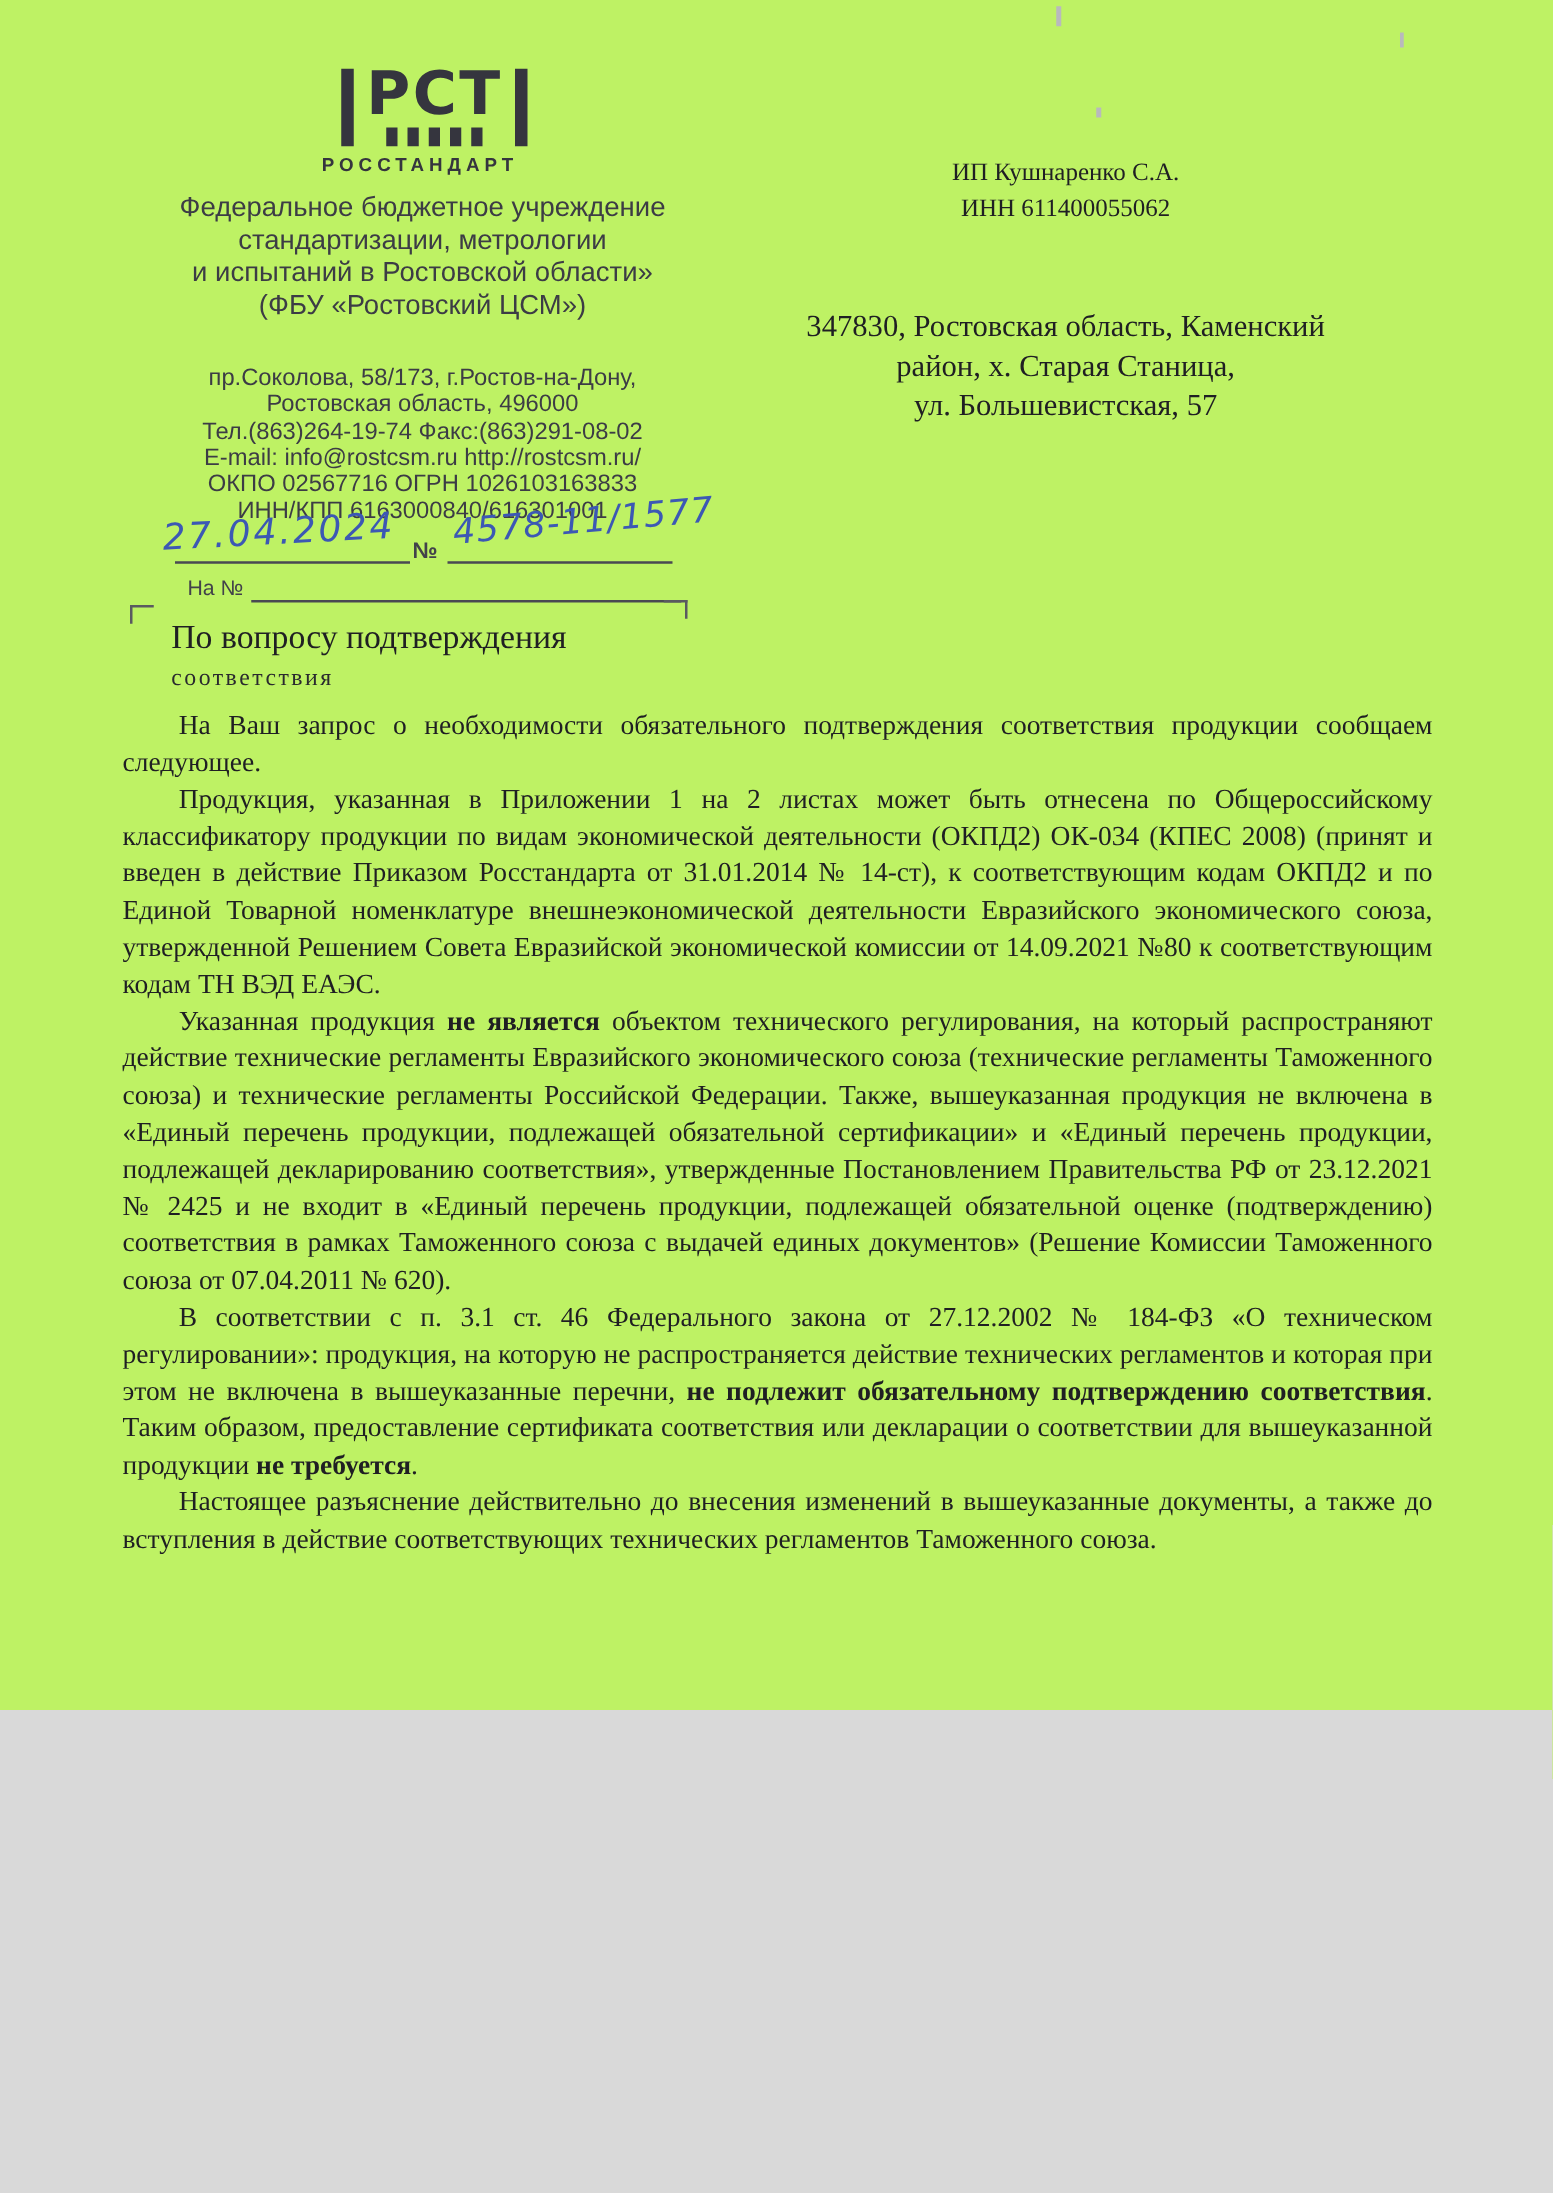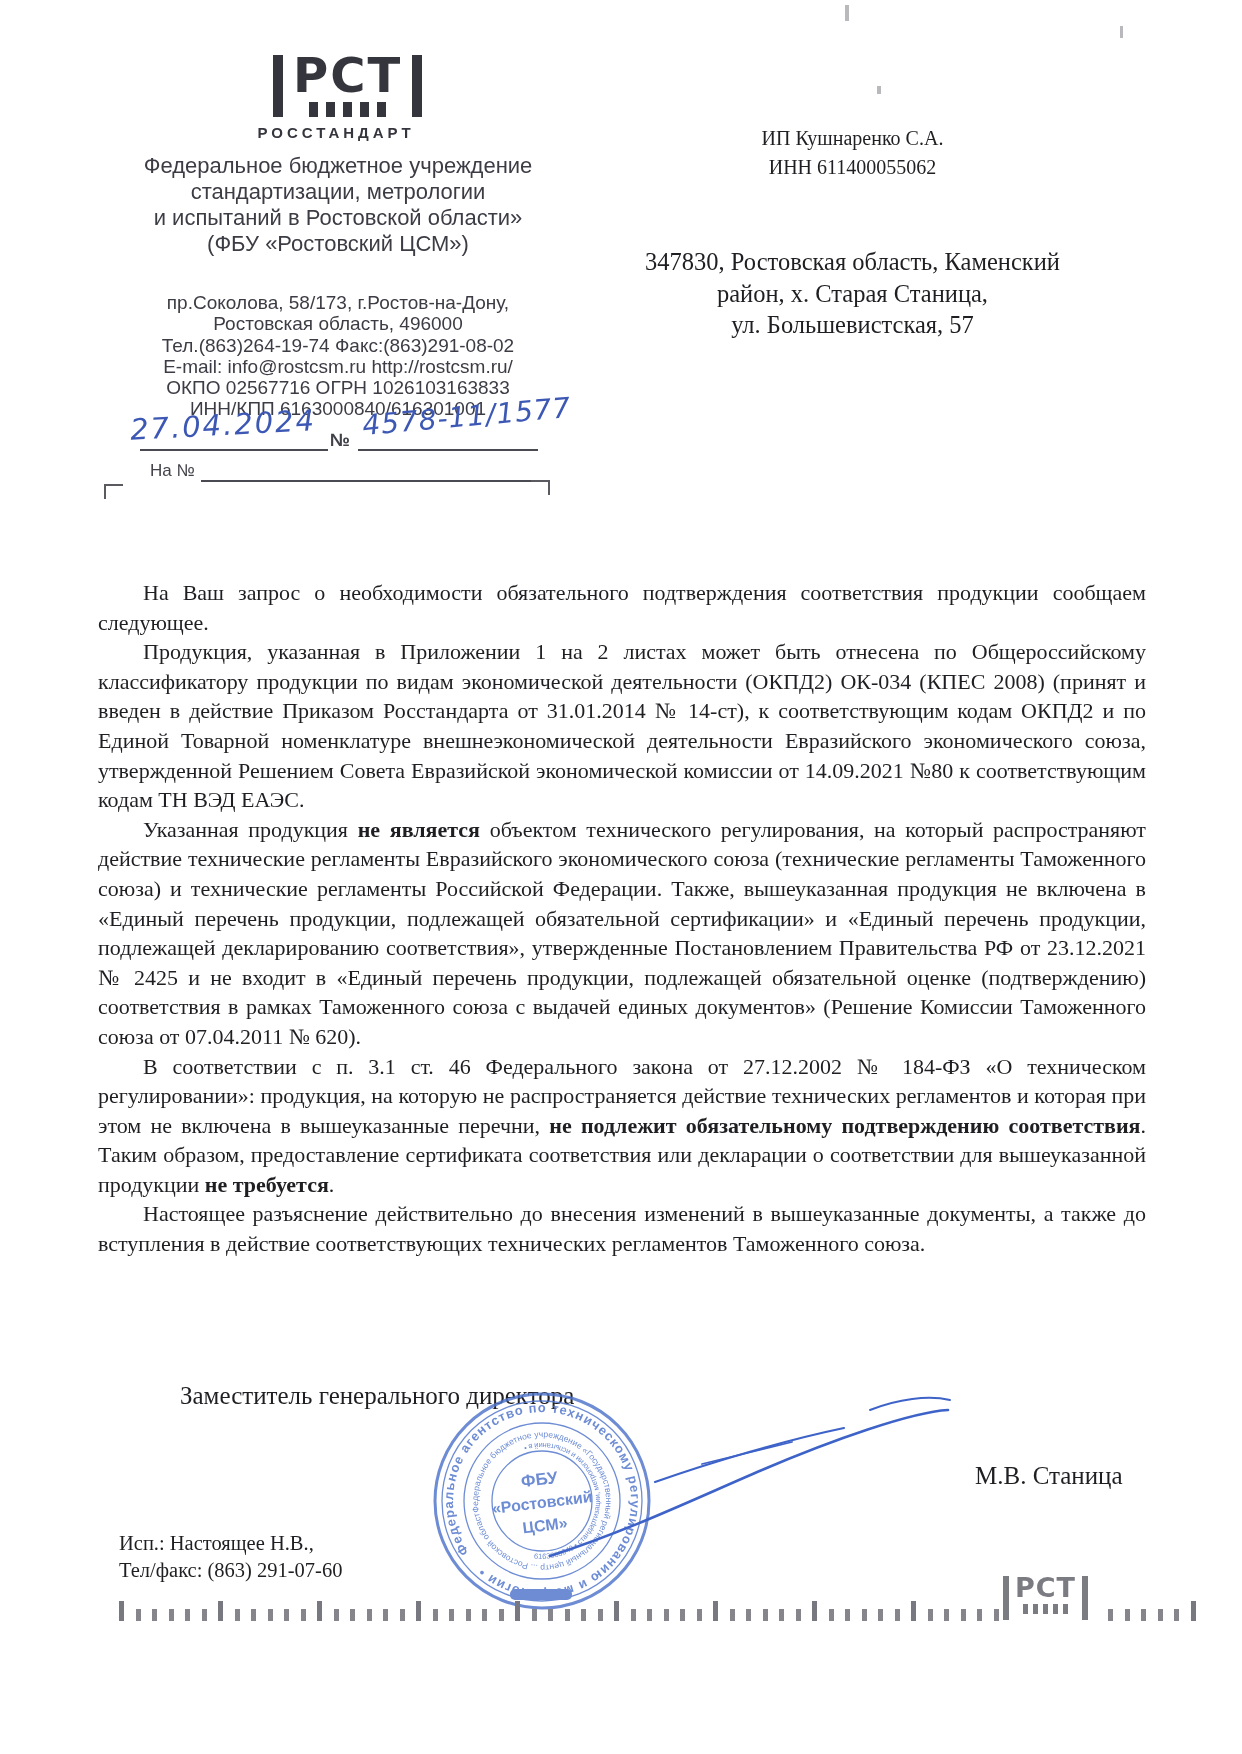--- a/index.html
+++ b/index.html
@@ -1,16 +1,16 @@
 <!DOCTYPE html>
 <html><head>
 <meta charset="utf-8">
 <style>
   html,body{margin:0;padding:0;background:#d9d9d9;}
-  .page{position:relative;width:1242px;height:1754px;background:#ffffff;margin:0 auto;
+  .page{position:relative;width:1242px;height:1368px;background:#bef264;margin:0 auto;
         font-family:"Liberation Serif","DejaVu Serif",serif;color:#1f1f23;overflow:hidden;}
   .abs{position:absolute;}
   .sans{font-family:"Liberation Sans","DejaVu Sans",sans-serif;}
   .center{text-align:center;}
 
   
   .rst-logo{display:flex;align-items:stretch;gap:10px;color:#35353e;}
   .rst-logo .sidebar{width:10px;background:#35353e;}
   .rst-logo .mid{display:flex;flex-direction:column;align-items:center;}
   .rst-logo .letters{font-family:"DejaVu Sans","Liberation Sans",sans-serif;font-weight:800;
@@ -103,32 +103,36 @@
   <div class="abs rule" style="left:140px;top:449px;width:188px;"></div>
   <div class="abs sans lbl" style="left:330px;top:430px;font-weight:bold;">№</div>
   <div class="abs hand" style="left:362px;top:400px;font-size:28px;transform:rotate(-5deg);letter-spacing:1px;">4578-11/1577</div>
   <div class="abs rule" style="left:358px;top:449px;width:180px;"></div>
 
   <div class="abs sans lbl" style="left:150px;top:461px;font-size:17px;">На №</div>
   <div class="abs rule" style="left:201px;top:480px;width:344px;height:1.8px;"></div>
 
   <div class="abs corner-l" style="left:104px;top:484px;"></div>
   <div class="abs corner-r" style="left:531px;top:480px;"></div>
+  <div class="abs" style="left:137px;top:494px;">
+    <div class="subject1">По вопросу подтверждения</div>
+    <div class="subject2">соответствия</div>
+  </div>
 
   <div class="abs recipient center" style="left:610px;top:124px;width:485px;">
     <div>ИП Кушнаренко С.А.</div>
     <div>ИНН 611400055062</div>
   </div>
   <div class="abs recipient-addr center" style="left:610px;top:246px;width:485px;">
     <div>347830, Ростовская область, Каменский</div>
     <div>район, х. Старая Станица,</div>
     <div>ул. Большевистская, 57</div>
   </div>
 
-  <div id="body-text" class="abs" style="left:98px;top:578px;">
+  <div id="body-text" class="abs" style="left:98px;top:565px;">
       <p><span>На Ваш запрос о необходимости обязательного подтверждения соответствия продукции сообщаем следующее.</span></p>
       <p><span>Продукция, указанная в Приложении 1 на 2 листах может быть отнесена по Общероссийскому классификатору продукции по видам экономической деятельности (ОКПД2) ОК-034 (КПЕС 2008) (принят и введен в действие Приказом Росстандарта от 31.01.2014 № 14-ст), к соответствующим кодам ОКПД2 и по Единой Товарной номенклатуре внешнеэкономической деятельности Евразийского экономического союза, утвержденной Решением Совета Евразийской экономической комиссии от 14.09.2021 №80 к соответствующим кодам ТН ВЭД ЕАЭС.</span></p>
       <p><span>Указанная продукция </span><span class="b">не является</span><span> объектом технического регулирования, на который распространяют действие технические регламенты Евразийского экономического союза (технические регламенты Таможенного союза)  и технические регламенты Российской Федерации. Также, вышеуказанная продукция не включена в «Единый перечень продукции, подлежащей обязательной сертификации» и «Единый перечень продукции, подлежащей декларированию соответствия», утвержденные Постановлением Правительства РФ от 23.12.2021 № 2425 и не входит в «Единый перечень продукции, подлежащей обязательной оценке (подтверждению) соответствия в рамках Таможенного союза с выдачей единых документов» (Решение Комиссии Таможенного союза от 07.04.2011 № 620).</span></p>
       <p><span>В соответствии с п. 3.1 ст. 46 Федерального закона от 27.12.2002 № 184-ФЗ «О техническом регулировании»: продукция, на которую не распространяется действие технических регламентов и которая при этом не включена в вышеуказанные перечни, </span><span class="b">не подлежит обязательному подтверждению соответствия</span><span>. Таким образом, предоставление сертификата соответствия или декларации о соответствии для вышеуказанной продукции </span><span class="b">не требуется</span><span>.</span></p>
       <p><span>Настоящее разъяснение действительно до внесения изменений в вышеуказанные документы, а также до вступления в действие соответствующих технических регламентов Таможенного союза.</span></p>
     </div>
 
   <div class="abs sig-title" style="left:160px;top:1376px;margin-left:20px;">
     <div>Заместитель генерального директора</div>
   </div>

